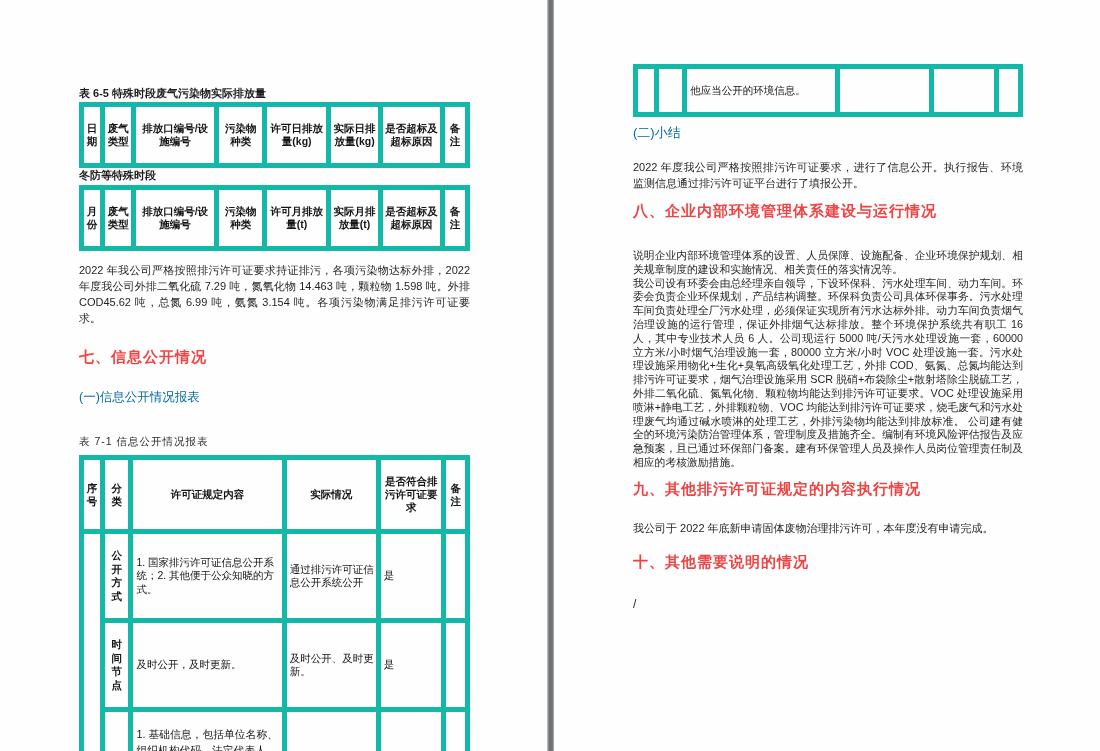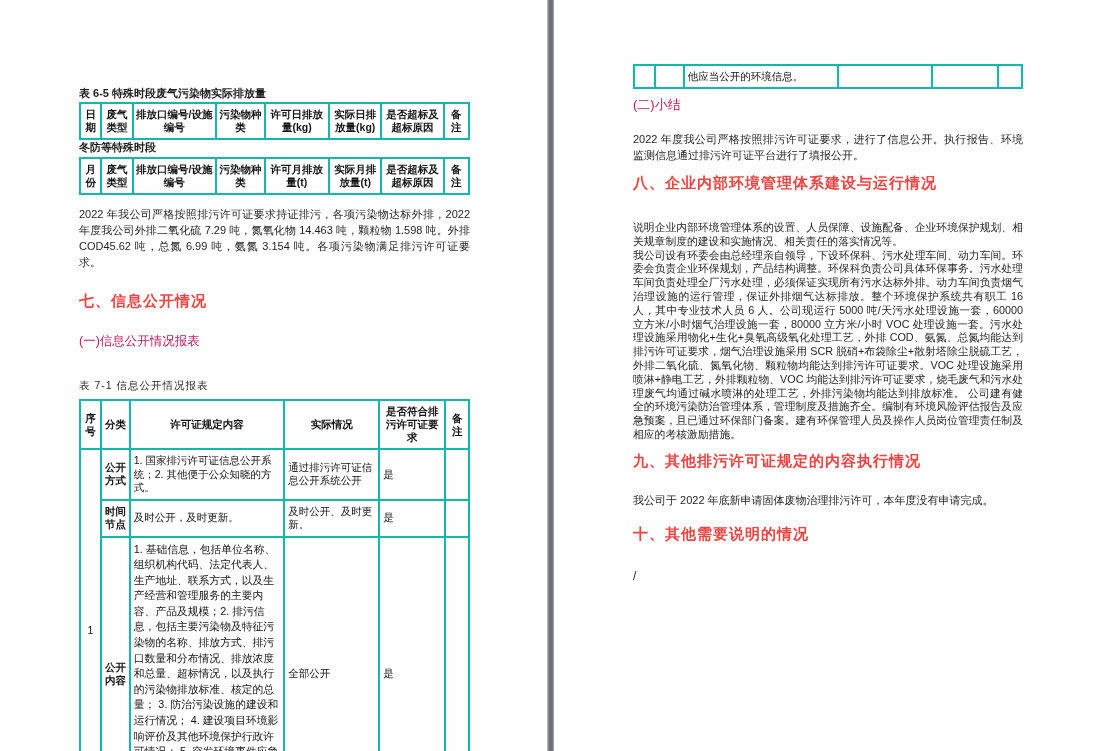--- a/index.html
+++ b/index.html
@@ -18,41 +18,41 @@
     position:absolute; left:547px; top:0; width:7px; height:751px;
     background:linear-gradient(to right,#c9cccd 0,#6e7274 30%,#6e7274 75%,#aeb2b3 100%);
   }
 
   .tbl-caption       { font-size:11px; font-weight:bold; color:#1d1d1d; }
   .sub-label         { font-size:11px; font-weight:bold; color:#1d1d1d; }
   .caption-center    { font-size:10.5px; text-align:left; color:#2a2a2a; letter-spacing:1px; }
 
   table { width:100%; border-collapse:collapse; table-layout:fixed; }
   th,td {
-    border:2px solid #14b8a6; font-size:10.5px; line-height:13px;
-    padding:4px 2px; vertical-align:middle; color:#141414;
+    border:5px solid #14b8a6; font-size:10.5px; line-height:13px;
+    padding:15px 2px; vertical-align:middle; color:#141414;
   }
   th { font-weight:bold; text-align:center; }
   td { text-align:center; }
   td.left { text-align:left; padding-left:3px; }
   .h2row th { height:28px; }
 
   .sp-tbl th { height:29px; }
 
   .info-tbl th { height:27px; }
   .info-tbl .cat { font-weight:bold; }
   .info-tbl td { line-height:13.5px; }
   .info-tbl td.long { line-height:15.6px; vertical-align:middle; font-size:10.8px; }
 
   .cont-tbl td { height:16px; line-height:13px; }
 
   .conclusion-h { font-size:13.5px; color:#1a1a1a; margin-top:54px; letter-spacing:2px; }
   .body-p { font-size:11px; line-height:16px; text-align:justify; color:#1f1f1f; }
   .h-big  { font-size:15px; font-weight:bold; color:#ef4444; letter-spacing:1px; }
-  .h-sub  { font-size:12.5px; color:#be185d; }
+  .h-sub  { font-size:12.5px; color:#0369a1; }
 
   
   .pl-heavy-label { margin-top:17px; }
   .pl-tbl1 { margin-top:1px; }
   .pl-winter-label { margin-top:0; }
   .pl-tbl2 { margin-top:2px; }
   .pl-conc-p { margin-top:11px; }
   .pl-h7 { margin-top:22px; }
   .pl-sub7 { margin-top:22px; }
   .pl-cap71 { margin-top:29px; }

